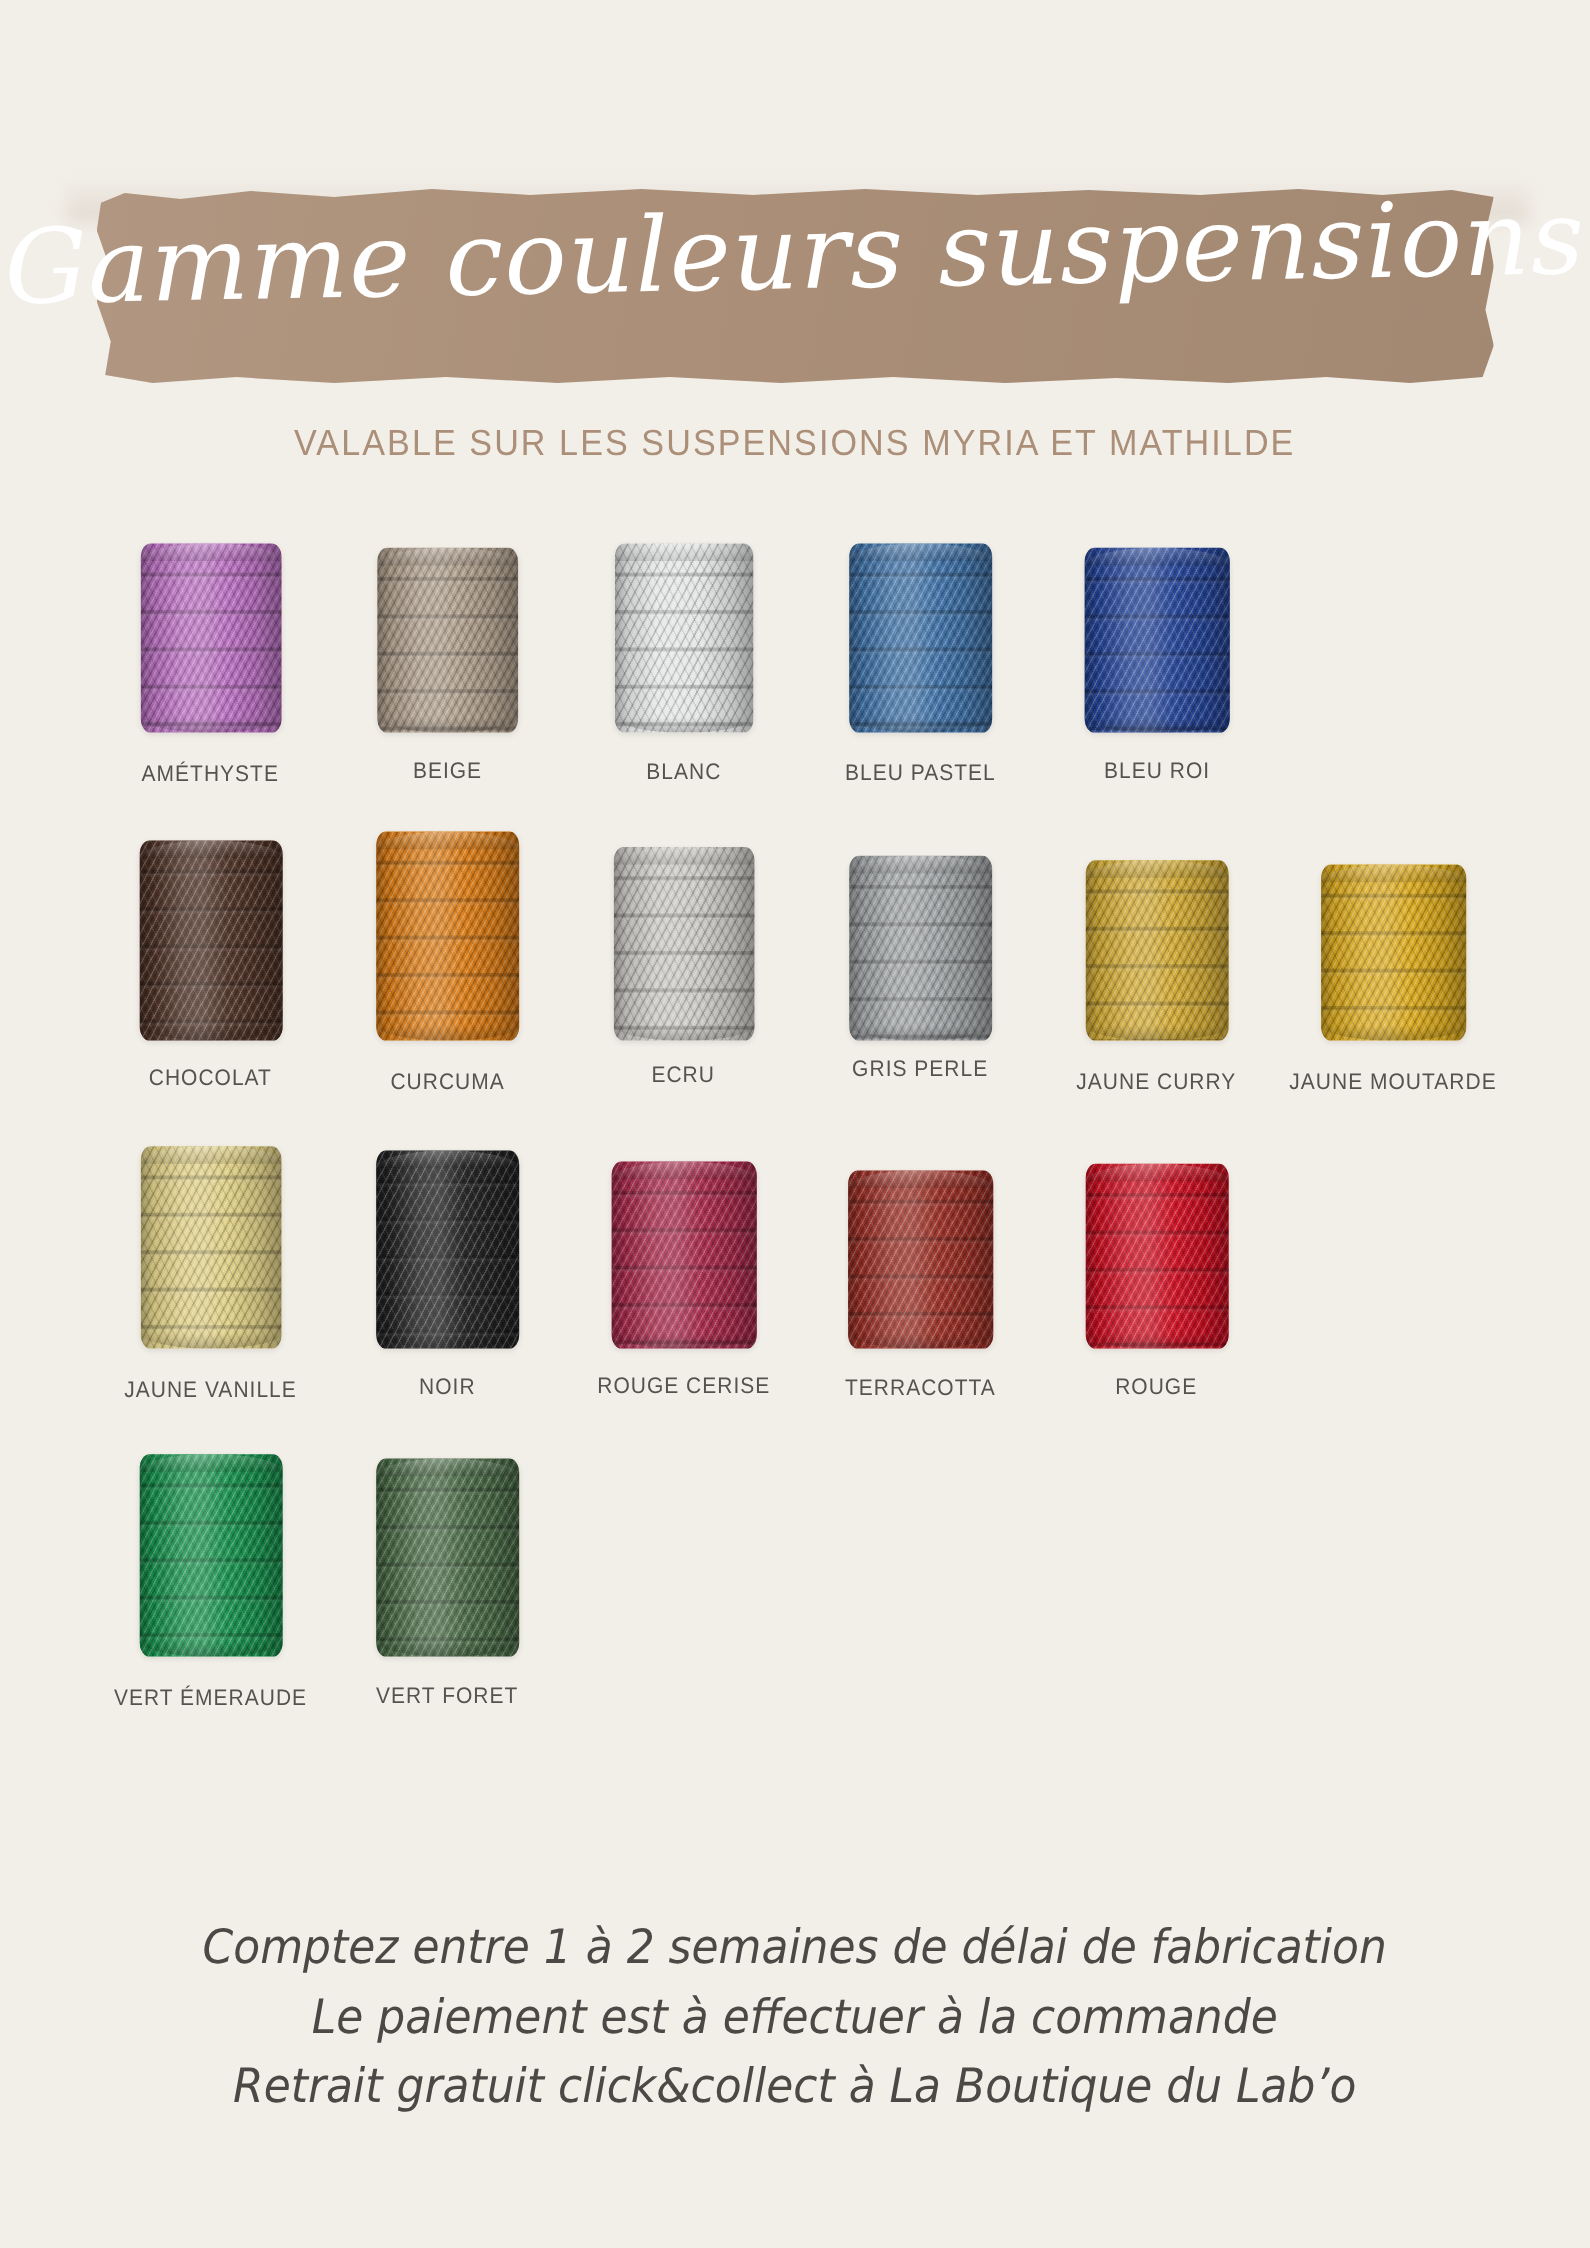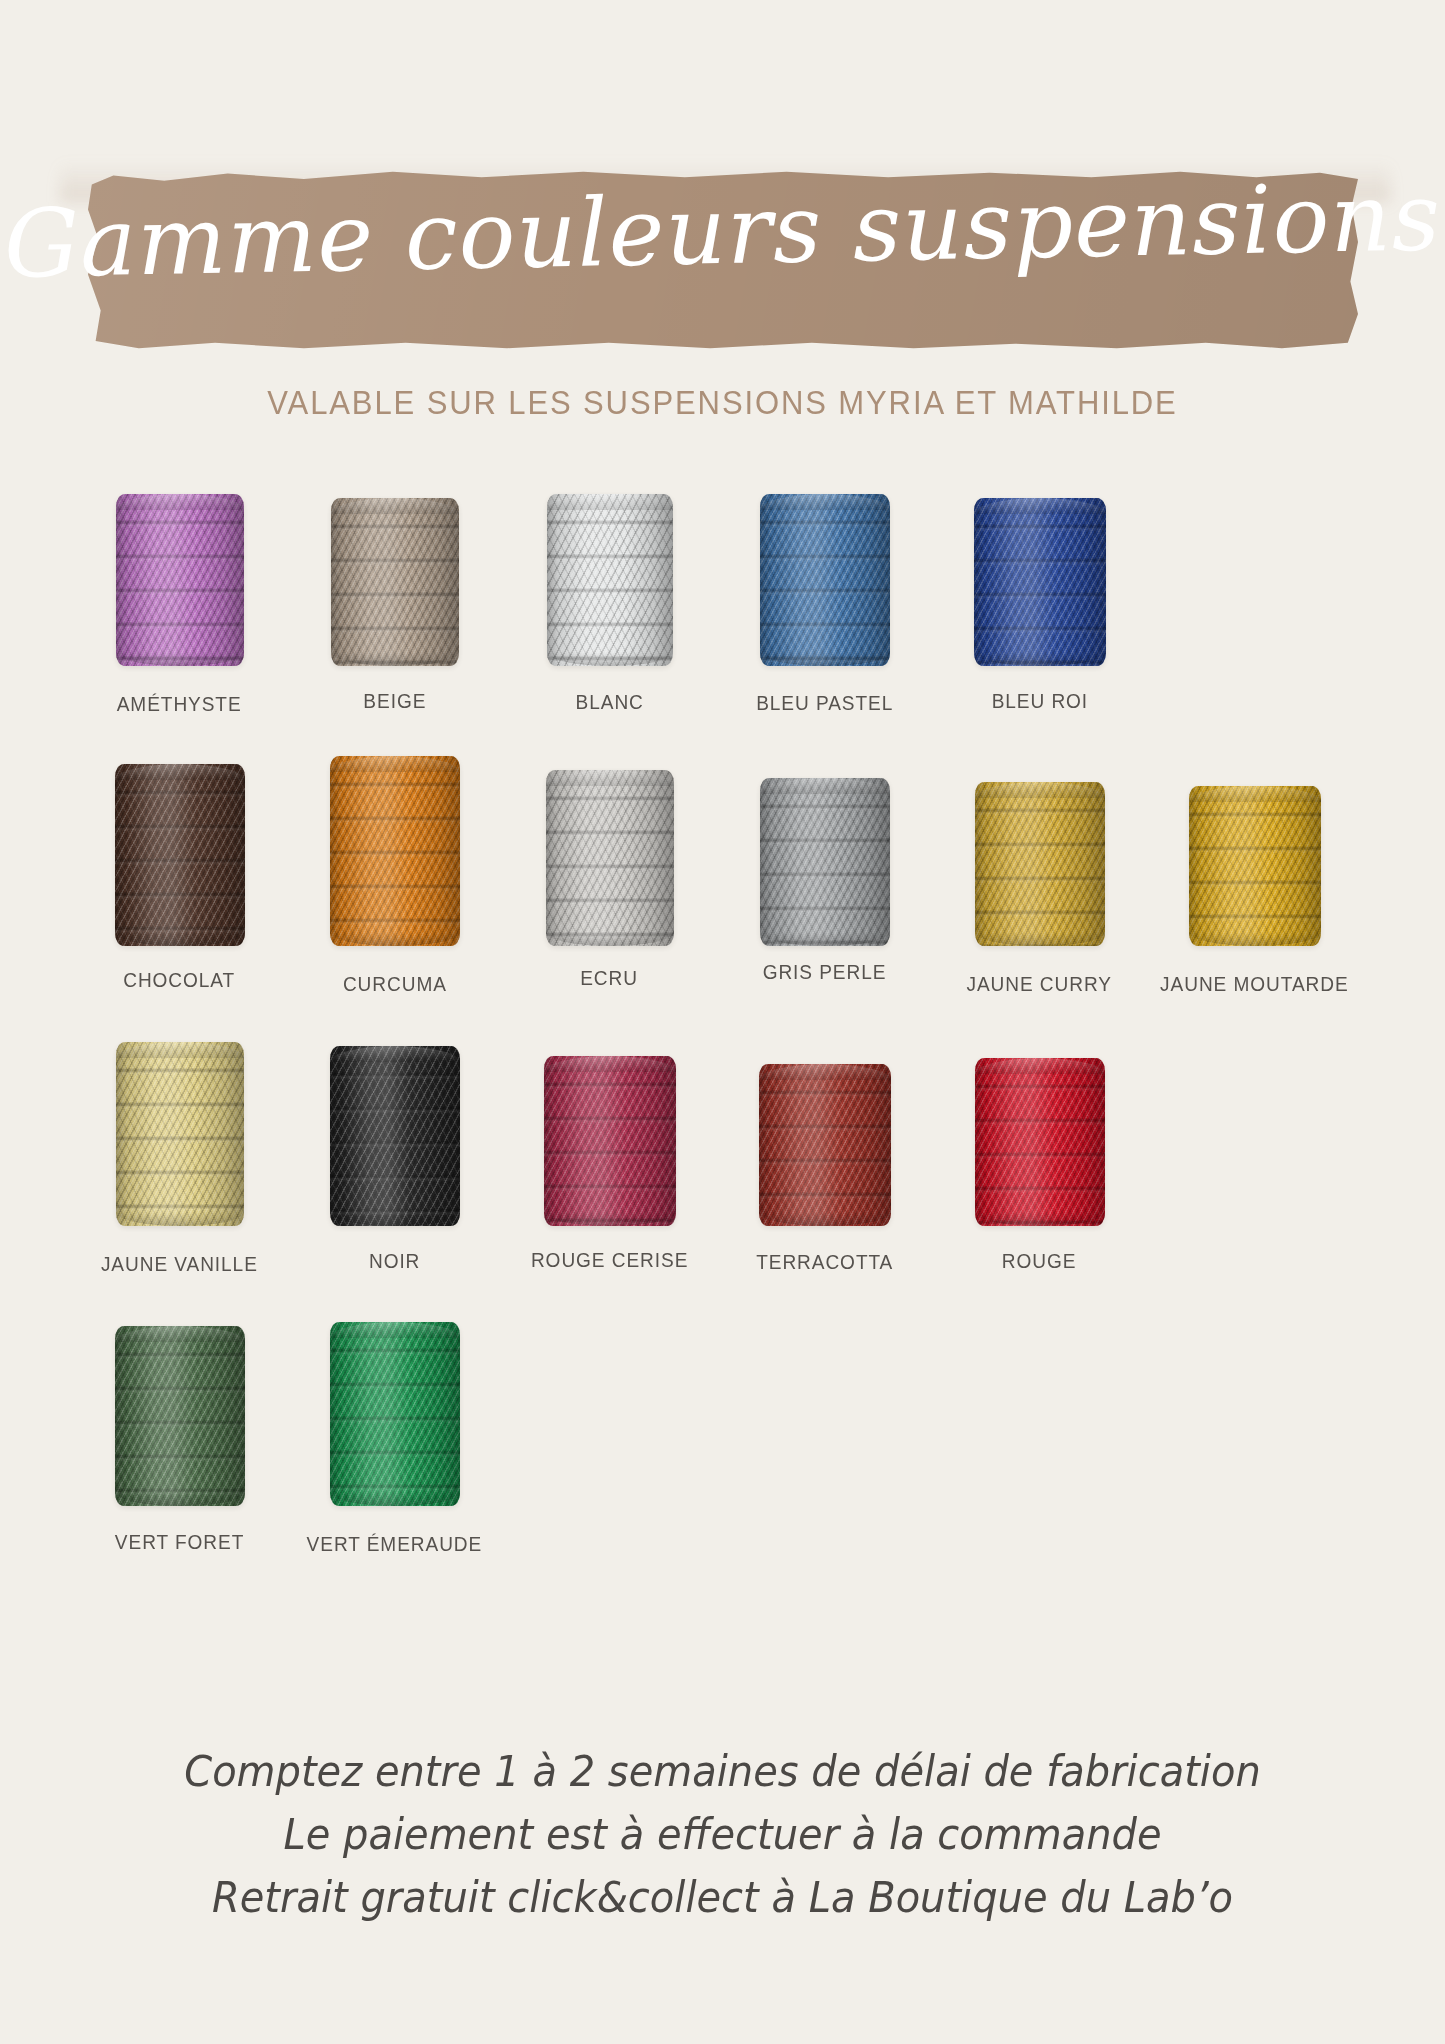--- a/index.html
+++ b/index.html
@@ -80,21 +80,21 @@
     font-family: "Liberation Sans", sans-serif;
     font-size: 33px;
     letter-spacing: 2.0px;
     transform: scaleX(0.94);
   }
 
   
   .grid {
     position: absolute;
     top: 470px;
-    left: 72px;
+    left: 84px;
     width: 1290px;
   }
   .row {
     display: flex;
     position: relative;
     width: 1290px;
   }
   .cell {
     width: 215px;
     position: relative;
@@ -418,43 +418,43 @@
             <div class="toprim"></div>
             <div class="botrim"></div>
           </div>
         </div>
         <div class="label" style="margin-top: 19px;">ROUGE</div>
       </div>
     </div>
     <div class="row" style="height: 280px;">
       <div class="cell">
         <div style="height: 200px; display: flex; align-items: flex-end;">
+          <div class="spool" style="width: 130px; height: 184px; background: rgb(23, 146, 77); margin-bottom: 4px;">
+            <div class="weave"></div>
+            <div class="weave2"></div>
+            <div class="bands"></div>
+            <div class="shade"></div>
+            <div class="toprim"></div>
+            <div class="botrim"></div>
+          </div>
+        </div>
+        <div class="label" style="margin-top: 22px;">VERT ÉMERAUDE</div>
+      </div>
+      <div class="cell">
+        <div style="height: 200px; display: flex; align-items: flex-end;">
           <div class="spool" style="width: 130px; height: 180px; background: rgb(74, 107, 71); margin-bottom: 4px;">
             <div class="weave"></div>
             <div class="weave2"></div>
             <div class="bands"></div>
             <div class="shade"></div>
             <div class="toprim"></div>
             <div class="botrim"></div>
           </div>
         </div>
         <div class="label" style="margin-top: 20px;">VERT FORET</div>
-      </div>
-      <div class="cell">
-        <div style="height: 200px; display: flex; align-items: flex-end;">
-          <div class="spool" style="width: 130px; height: 184px; background: rgb(23, 146, 77); margin-bottom: 4px;">
-            <div class="weave"></div>
-            <div class="weave2"></div>
-            <div class="bands"></div>
-            <div class="shade"></div>
-            <div class="toprim"></div>
-            <div class="botrim"></div>
-          </div>
-        </div>
-        <div class="label" style="margin-top: 22px;">VERT ÉMERAUDE</div>
       </div>
     </div>
   </div>
 
 <div class="footer">
   <div>Comptez entre 1 à 2 semaines de délai de fabrication</div>
   <div>Le paiement est à effectuer à la commande</div>
   <div>Retrait gratuit click&amp;collect à La Boutique du Lab’o</div>
 </div>
 

